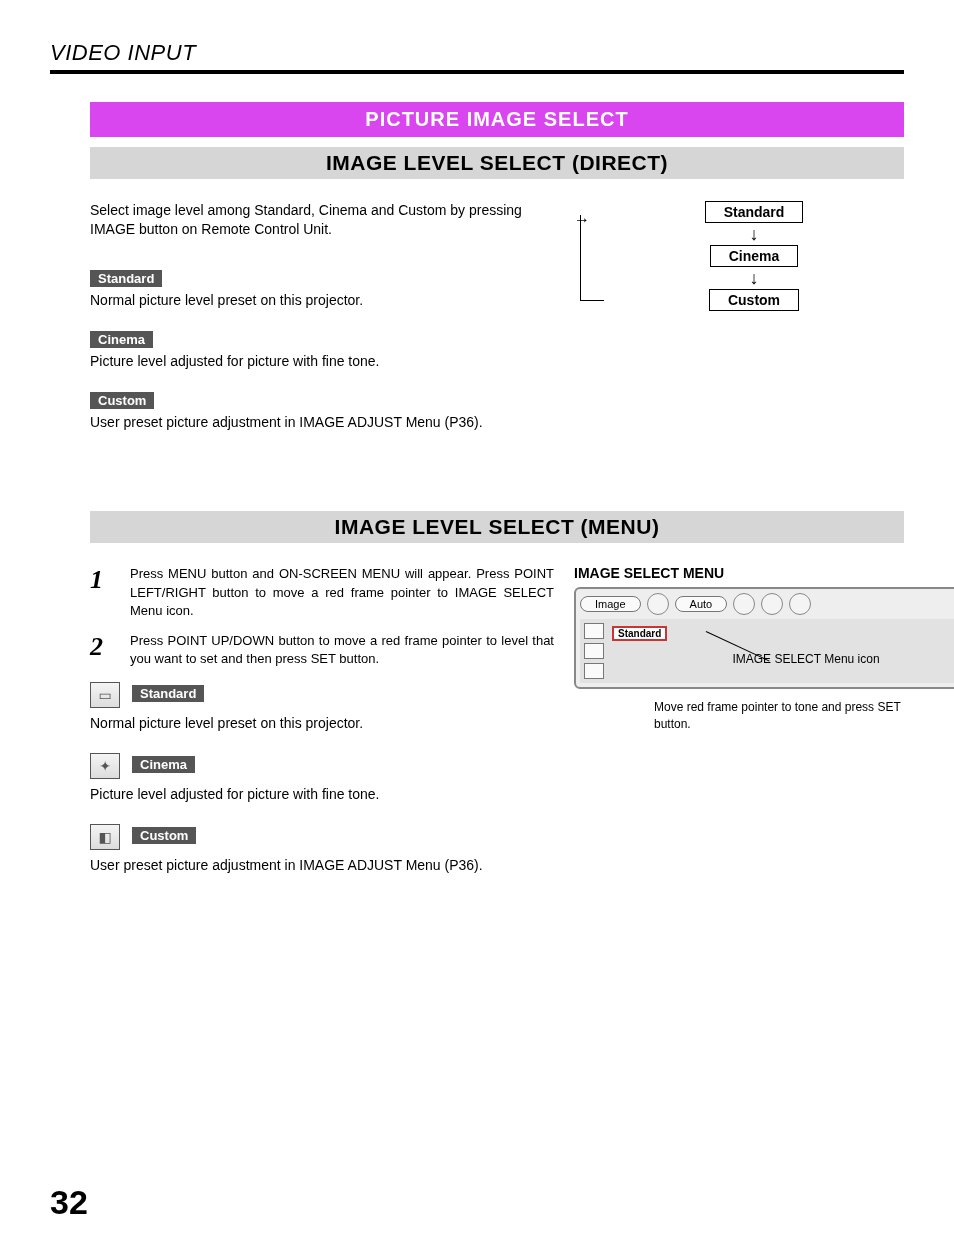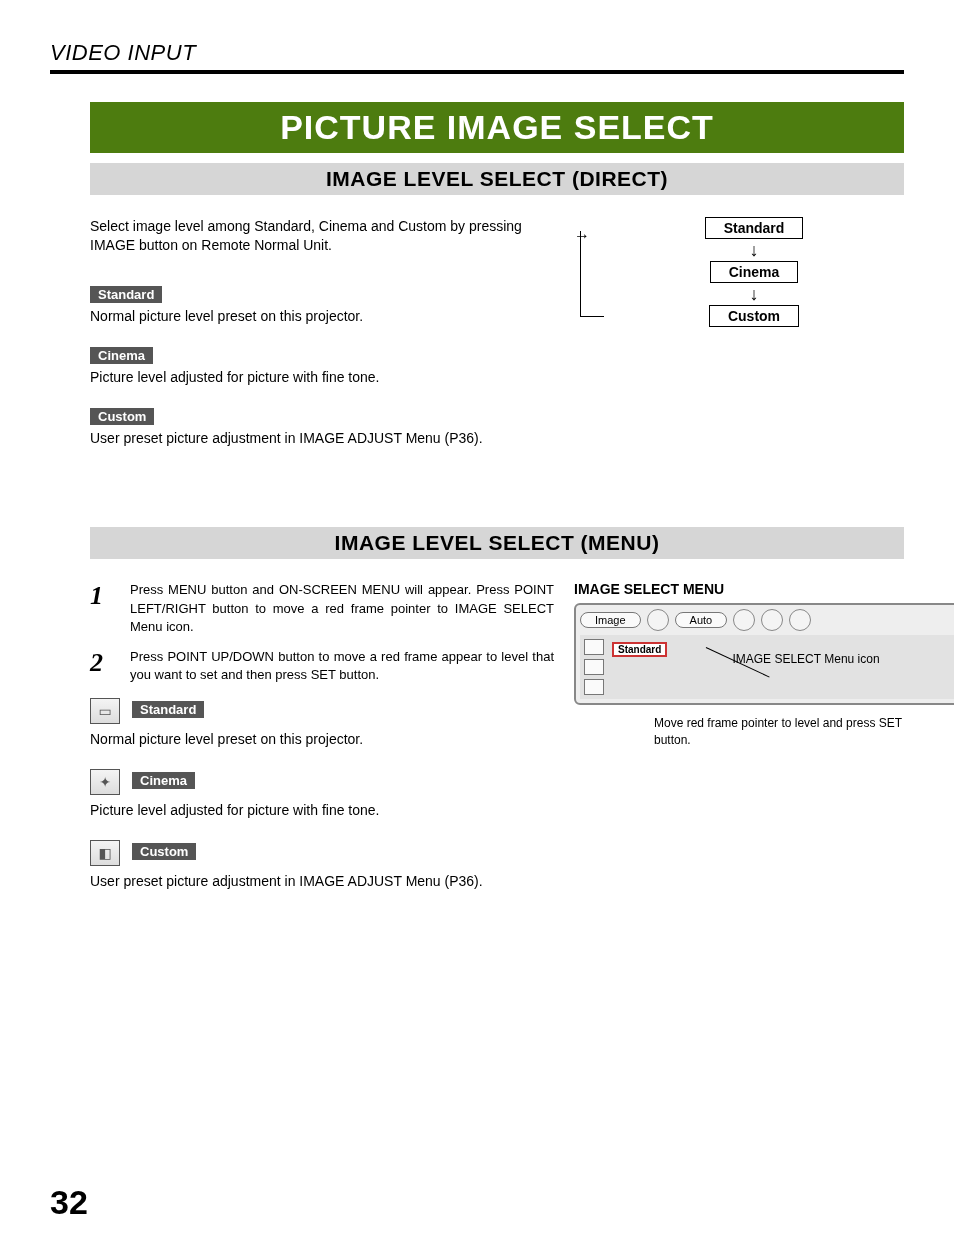--- a/index.html
+++ b/index.html
@@ -15,23 +15,23 @@
     font-size: 22px;
     font-weight: normal;
     font-style: italic;
     letter-spacing: 0.5px;
     border-bottom: 4px solid #000;
     padding-bottom: 4px;
     margin-bottom: 28px;
   }
   .inner { padding-left: 40px; }
   .black-bar {
-    background: #4d7c0f;
+    background: #d946ef;
     color: #fff;
-    font-size: 34px;
+    font-size: 20px;
     font-weight: bold;
     text-align: center;
     padding: 6px 0;
     letter-spacing: 1px;
     margin-bottom: 10px;
   }
   .gray-bar {
     background: #d6d6d6;
     font-size: 21px;
     font-weight: bold;
@@ -128,21 +128,21 @@
   .menu-body { background:#e2e2e2; padding:4px; display:flex; gap:8px; }
   .menu-side { display:flex; flex-direction:column; gap:4px; }
   .menu-side-icon {
     width:20px; height:16px; border:1px solid #777; background:#fafafa;
   }
   .menu-sel {
     border:2px solid #c33; background:#fff; font-size:10px; font-weight:bold;
     padding:0 4px; display:inline-block;
   }
   .callout { font-size:12px; line-height:1.35; }
-  .callout-top { position:absolute; top:46px; left:150px; width:160px; text-align:center; }
+  .callout-top { position:absolute; top:62px; left:150px; width:160px; text-align:center; }
   .callout-line1 { position:absolute; top:42px; left:130px; width:70px; border-top:1px solid #000; transform:rotate(25deg); transform-origin:left; }
   .callout-mid { font-size:12px; margin-top:10px; margin-left:80px; line-height:1.35; }
   .callout-bot { font-size:12px; margin-top:18px; }
   .page-num {
     position: fixed;
     left: 50px;
     bottom: 13px;
     font-size: 34px;
     font-weight: bold;
     text-align: right;
@@ -155,21 +155,21 @@
 <div class="top-header">VIDEO INPUT</div>
 
 <div class="inner">
 
   <div class="black-bar">PICTURE IMAGE SELECT</div>
 
   <div class="gray-bar">IMAGE LEVEL SELECT (DIRECT)</div>
 
   <div class="two-col">
     <div class="left">
-      <p class="intro">Select image level among Standard, Cinema and Custom by pressing IMAGE button on Remote Normal Unit.</p>
+      <p class="intro">Select image level among Standard, Cinema and Custom by pressing IMAGE button on Remote Control Unit.</p>
 
       <div><span class="mode-label">Standard</span></div>
       <p class="mode-desc">Normal picture level preset on this projector.</p>
 
       <div><span class="mode-label">Cinema</span></div>
       <p class="mode-desc">Picture level adjusted for picture with fine tone.</p>
 
       <div><span class="mode-label">Custom</span></div>
       <p class="mode-desc">User preset picture adjustment in IMAGE ADJUST Menu (P36).</p>
     </div>
@@ -193,21 +193,21 @@
     <div class="gray-bar">IMAGE LEVEL SELECT (MENU)</div>
 
     <div class="two-col">
       <div class="left">
         <div class="step">
           <div class="step-num">1</div>
           <div class="step-text">Press MENU button and ON-SCREEN MENU will appear.  Press POINT LEFT/RIGHT button to move a red frame pointer to IMAGE SELECT Menu icon.</div>
         </div>
         <div class="step">
           <div class="step-num">2</div>
-          <div class="step-text">Press POINT UP/DOWN button to move a red frame appear to level that you want to set and then press SET button.</div>
+          <div class="step-text">Press POINT UP/DOWN button to move a red frame pointer to level that you want to set and then press SET button.</div>
         </div>
 
         <div class="mode-row">
           <span class="icon-box">▭</span>
           <span class="mode-label">Standard</span>
         </div>
         <p class="mode-desc">Normal picture level preset on this projector.</p>
 
         <div class="mode-row">
           <span class="icon-box">✦</span>
@@ -239,20 +239,20 @@
               <span class="menu-side-icon"></span>
               <span class="menu-side-icon"></span>
             </div>
             <div>
               <span class="menu-sel">Standard</span>
             </div>
           </div>
           <span class="callout-line1"></span>
           <div class="callout callout-top">IMAGE SELECT Menu icon</div>
         </div>
-        <div class="callout callout-mid">Move red frame pointer to level and press SET button.</div>
+        <div class="callout callout-mid">Move red frame pointer to tone and press SET button.</div>
       </div>
     </div>
   </div>
 
 </div>
 
 <div class="page-num">32</div>
 
 </body></html>

